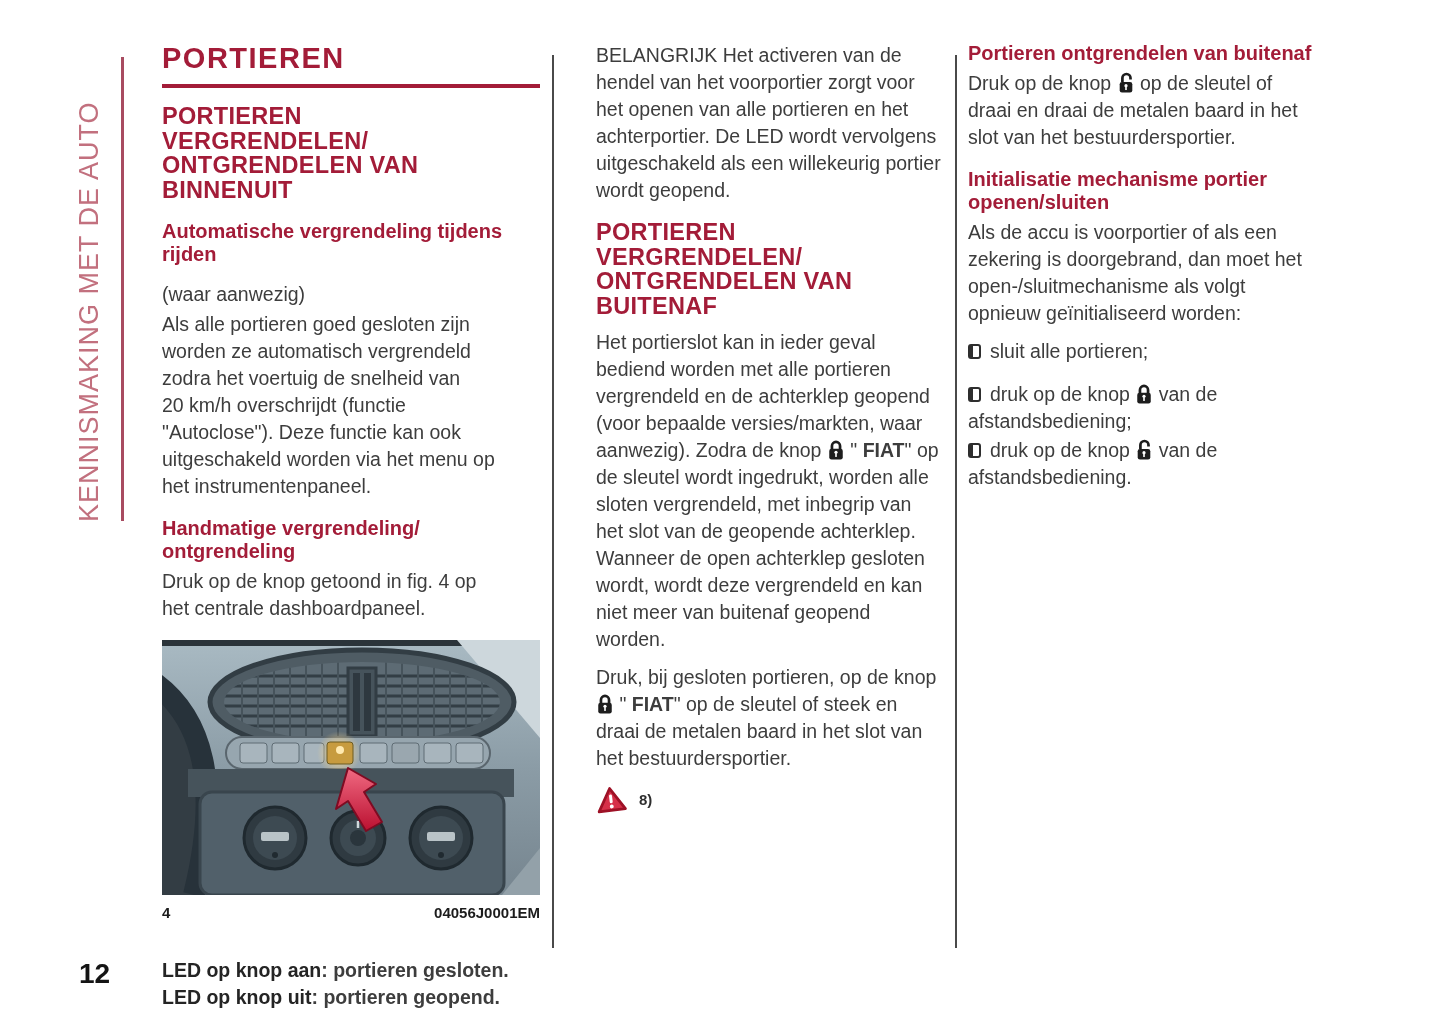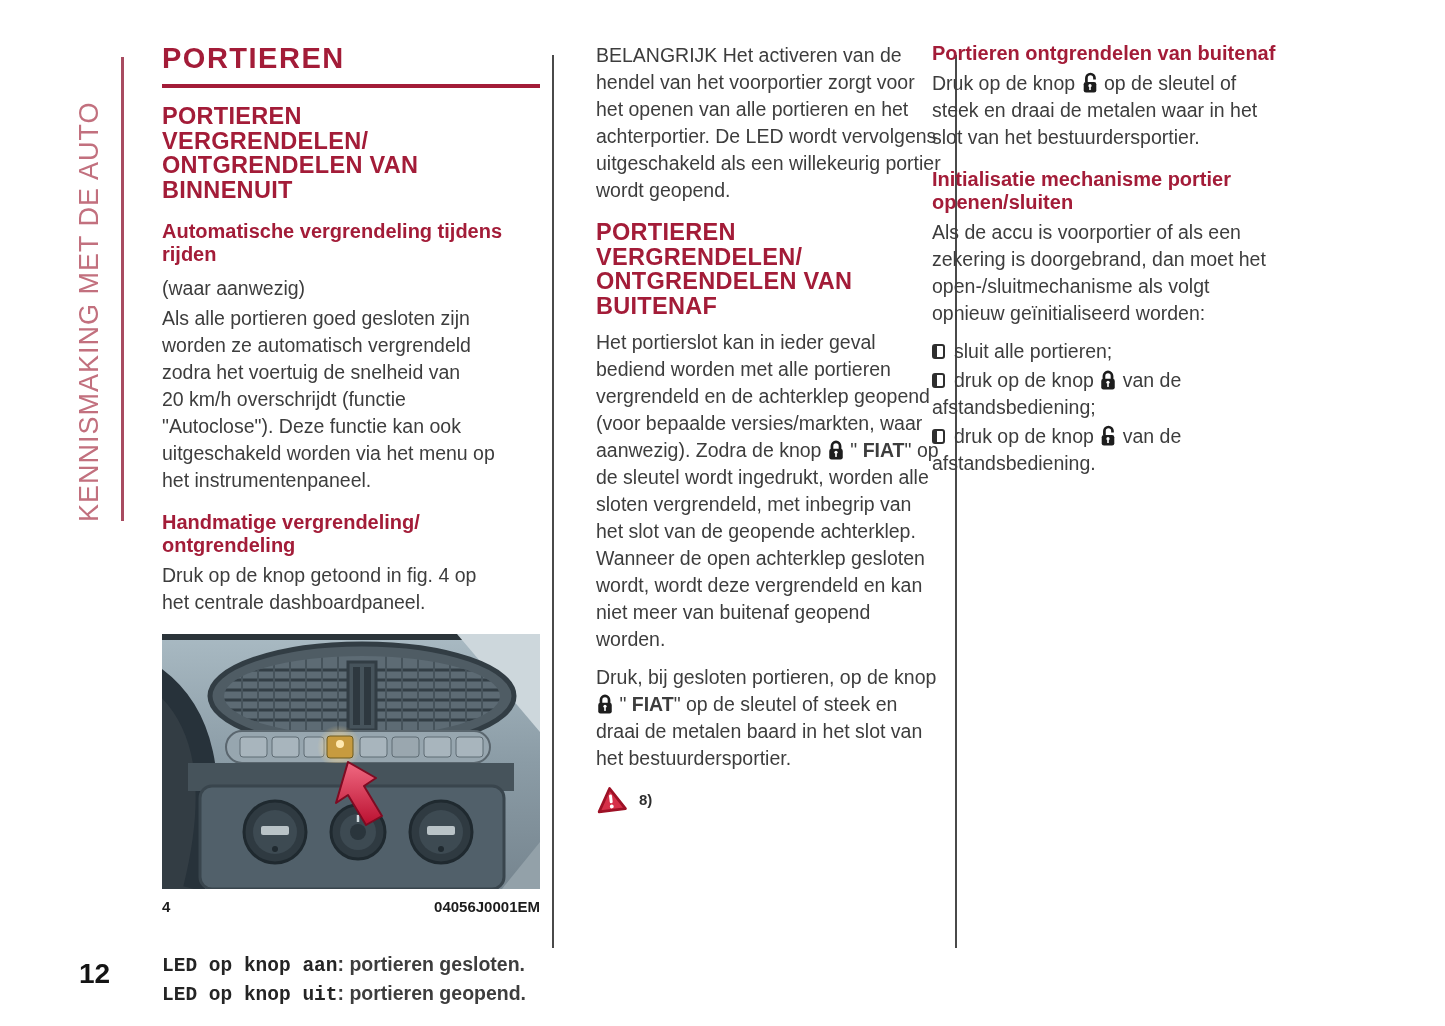--- a/index.html
+++ b/index.html
@@ -11,47 +11,47 @@
     writing-mode:vertical-rl;transform:rotate(180deg);
     font-size:27px;letter-spacing:1px;color:#c2707e;font-weight:400;white-space:nowrap;}
   .sidebar-rule{position:absolute;left:121px;top:57px;width:3px;height:464px;background:#a84b60;}
 
   .pagenum{position:absolute;left:79px;top:958px;font-size:28px;font-weight:bold;color:#141414;}
 
   
   .col{position:absolute;top:42px;}
   .col1{left:162px;width:378px;}
   .col2{left:596px;width:372px;}
-  .col3{left:932px;width:386px;}
+  .col3{left:968px;width:386px;}
   .vdivider{position:absolute;top:55px;width:2px;height:893px;background:#4a4a4a;}
   .vd1{left:552px;} .vd2{left:955px;}
 
   h1.sect{margin:0 0 16px 0;padding:0 0 9px 0;font-size:29px;font-weight:bold;letter-spacing:1.5px;
     color:#a31c38;border-bottom:4px solid #a31c38;}
   h2.caps{margin:16px 0 10px 0;font-size:23.5px;line-height:1.05;font-weight:bold;letter-spacing:.3px;
     color:#a31c38;white-space:pre-line;}
   h3.red{margin:17px 0 4px 0;font-size:20px;line-height:1.18;font-weight:bold;color:#a31c38;white-space:pre-line;}
   .col > :first-child{margin-top:0;}
   p.body{margin:0 0 11px 0;font-size:19.5px;line-height:27px;color:#3d3d3d;white-space:pre-line;}
-  p.note{margin:8px 0 3px 0;font-size:19.5px;line-height:27px;color:#3d3d3d;}
+  p.note{margin:14px 0 3px 0;font-size:19.5px;line-height:27px;color:#3d3d3d;}
   .brand{font-weight:bold;}
 
   
   .ilock{display:inline-block;width:18px;height:22px;vertical-align:-4px;}
 
   
   figure.fig{margin:18px 0 0 0;width:378px;}
   figure.fig svg.photo{display:block;width:378px;height:255px;}
   figcaption.figrow{display:flex;justify-content:space-between;margin-top:9px;
     font-size:15px;font-weight:bold;color:#1c1c1c;}
 
   .led-line{margin:0;font-size:19.5px;line-height:27px;color:#2e2e2e;}
   .led-first{margin-top:36px;}
   .led-line .rest{font-weight:bold;color:#3d3d3d;}
-  .led-line b{color:#242424;font-family:Liberation Mono, monospace;}
+  .led-line b{color:#242424;}
 
   
   .warnrow{display:flex;align-items:center;gap:13px;margin-top:14px;}
   .warnrow .wlabel{font-size:15px;font-weight:bold;color:#2e2e2e;}
   .wicon{display:inline-block;width:30px;height:28px;}
 
   
   .doorline{position:relative;}
   .door-bullet{display:inline-block;width:13px;height:15px;margin-right:9px;vertical-align:-1px;
     border:2px solid #2e2e2e;border-left-width:5px;border-radius:3px;box-sizing:border-box;}
@@ -244,31 +244,31 @@
 
   <section class="col col3">
     <h3 class="red">Portieren ontgrendelen van buitenaf</h3>
 
     <p class="body"><span>Druk op de knop </span><svg class="ilock" viewBox="0 0 20 24">
           <path d="M6 11 V6.5 a4.5 4.5 0 0 1 9 0 V8" fill="none" stroke="#1d1d1d" stroke-width="3"></path>
           <rect x="3" y="11" width="14" height="11.5" rx="2.5" fill="#1d1d1d"></rect>
           <circle cx="10" cy="15" r="1.8" fill="#fff"></circle>
           <rect x="9.1" y="16" width="1.8" height="3.8" fill="#fff"></rect>
         </svg><span> op de sleutel of
-steek en draai de metalen waar in het
+draai en draai de metalen baard in het
 slot van het bestuurdersportier.</span></p>
 
     <h3 class="red">Initialisatie mechanisme portier
 openen/sluiten</h3>
     <p class="body">Als de accu is voorportier of als een
 zekering is doorgebrand, dan moet het
 open-/sluitmechanisme als volgt
 opnieuw geïnitialiseerd worden:</p>
 
-    <p class="body doorline" style="margin-bottom:2px"><span class="door-bullet"></span><span>sluit alle portieren;</span></p>
+    <p class="body doorline" style="margin-bottom:16px"><span class="door-bullet"></span><span>sluit alle portieren;</span></p>
 
     <p class="body doorline" style="margin-bottom:2px"><span class="door-bullet"></span><span>druk op de knop </span><svg class="ilock" viewBox="0 0 20 24">
           <path d="M5.5 11 V7.5 a4.5 4.5 0 0 1 9 0 V11" fill="none" stroke="#1d1d1d" stroke-width="3"></path>
           <rect x="2.5" y="10.5" width="15" height="12" rx="2.5" fill="#1d1d1d"></rect>
           <circle cx="10" cy="14.5" r="1.8" fill="#fff"></circle>
           <rect x="9.1" y="15.5" width="1.8" height="4.2" fill="#fff"></rect>
         </svg><span> van de
 afstandsbediening;</span></p>
 
     <p class="body doorline"><span class="door-bullet"></span><span>druk op de knop </span><svg class="ilock" viewBox="0 0 20 24">

